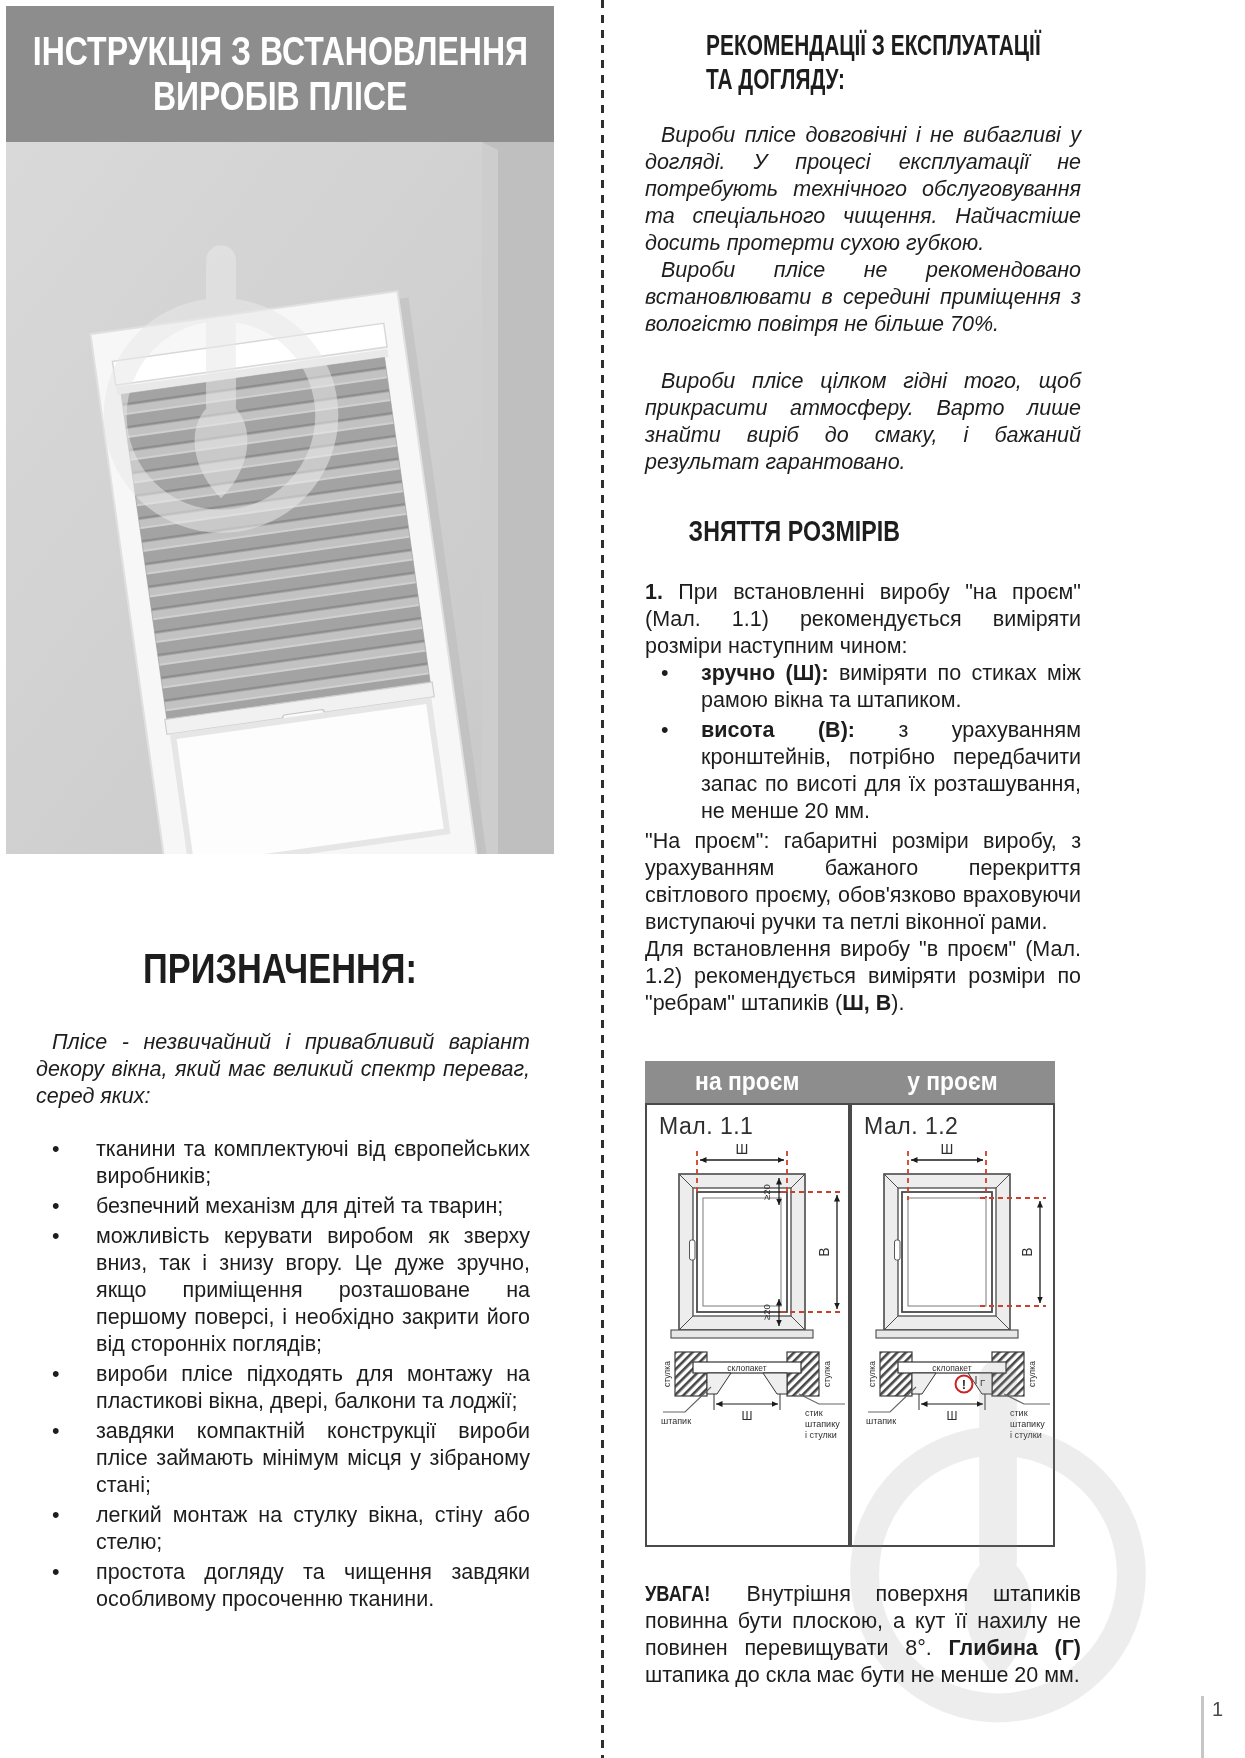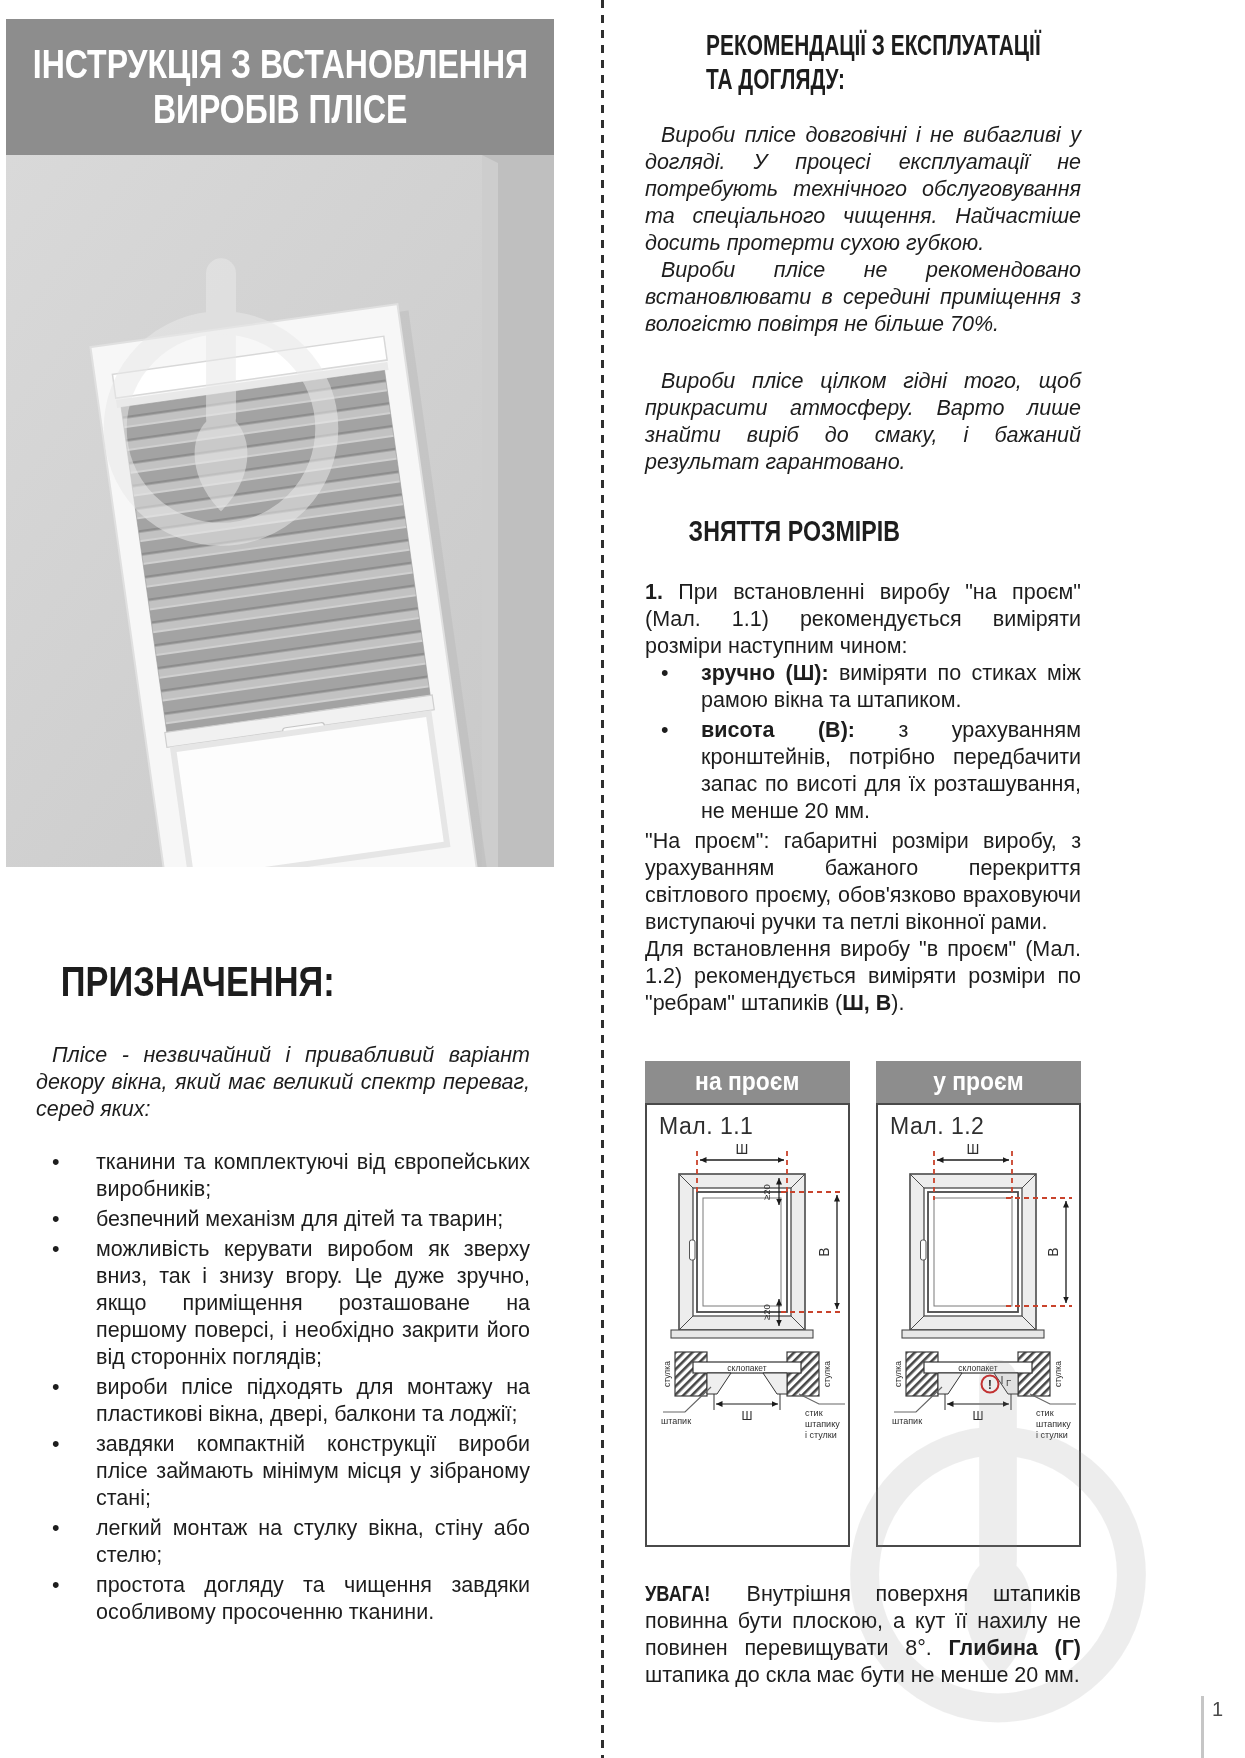--- a/index.html
+++ b/index.html
@@ -4,49 +4,49 @@
 <style>
   html,body{margin:0;padding:0;background:#fff;}
   .page{position:relative;width:1245px;height:1758px;background:#ffffff;
         font-family:"Liberation Sans",sans-serif;color:#1d1d1d;overflow:hidden;}
 
   
   .divider{position:absolute;left:601px;top:0;width:3px;height:1758px;
            background:repeating-linear-gradient(to bottom,#2e2e2e 0 8px,transparent 8px 15px);}
 
   
-  .col-left{position:absolute;left:6px;top:19px;width:548px;}
+  .col-left{position:absolute;left:6px;top:6px;width:548px;}
   .band{height:136px;background:#8d8d8d;display:flex;flex-direction:column;
         align-items:center;justify-content:center;}
   .band-line{color:#ffffff;font-weight:700;font-size:41px;line-height:1.1;
              transform:scaleX(.78);white-space:nowrap;}
   .photo-wrap{height:712px;background:#d2d2d2;}
   svg.photo{display:block;width:548px;height:712px;}
-  .h-black{font-weight:700;font-size:43px;line-height:1.05;text-align:left;}
+  .h-black{font-weight:700;font-size:43px;line-height:1.05;text-align:center;}
   .h-black .cond{display:block;transform:scaleX(.8);transform-origin:center;white-space:nowrap;}
   .purpose-h{margin-top:92px;}
   .left-text{margin:38px 24px 0 30px;font-size:21.5px;line-height:27px;text-align:justify;}
   .indent{text-indent:16px;font-style:italic;}
   .blist{margin-top:26px;}
   .li{position:relative;padding-left:60px;margin-bottom:3px;}
   .li-marker{position:absolute;left:16px;top:0;}
 
   
   .col-right{position:absolute;left:645px;top:28px;width:436px;
              font-size:21.5px;line-height:27px;text-align:justify;}
   .rh{font-weight:700;font-size:29px;line-height:1.18;text-align:left;}
   .rh .cond{display:block;transform:scaleX(.72);transform-origin:center;white-space:nowrap;}
   .care-h{margin-bottom:26px;}
   .p3{margin-top:30px;font-style:italic;}
   .sizes-h{margin:38px 0 30px;}
   .sizes-h .cond{transform:scaleX(.8);}
   .b{font-weight:700;}
   .rlist .li{padding-left:56px;}
 
-  .panels{display:flex;gap:26px;margin-top:44px;text-align:left;}
+  .panels{display:flex;margin-top:44px;text-align:left;}
   .panel{width:205px;}
   .panel-h{height:42px;background:#8d8d8d;color:#fff;font-weight:700;font-size:26px;
            display:flex;align-items:center;justify-content:center;}
   .panel-h span{transform:scaleX(.88);white-space:nowrap;}
   .panel-b{border:2px solid #4a4a4a;background:#fff;height:444px;box-sizing:border-box;
            padding:8px 0 0 12px;position:relative;}
   .fig-label{font-size:23px;color:#2f2f2f;letter-spacing:.5px;}
   svg.figwin{display:block;margin:2px auto 0;}
   svg.figx{display:block;margin:8px auto 0;}
 

